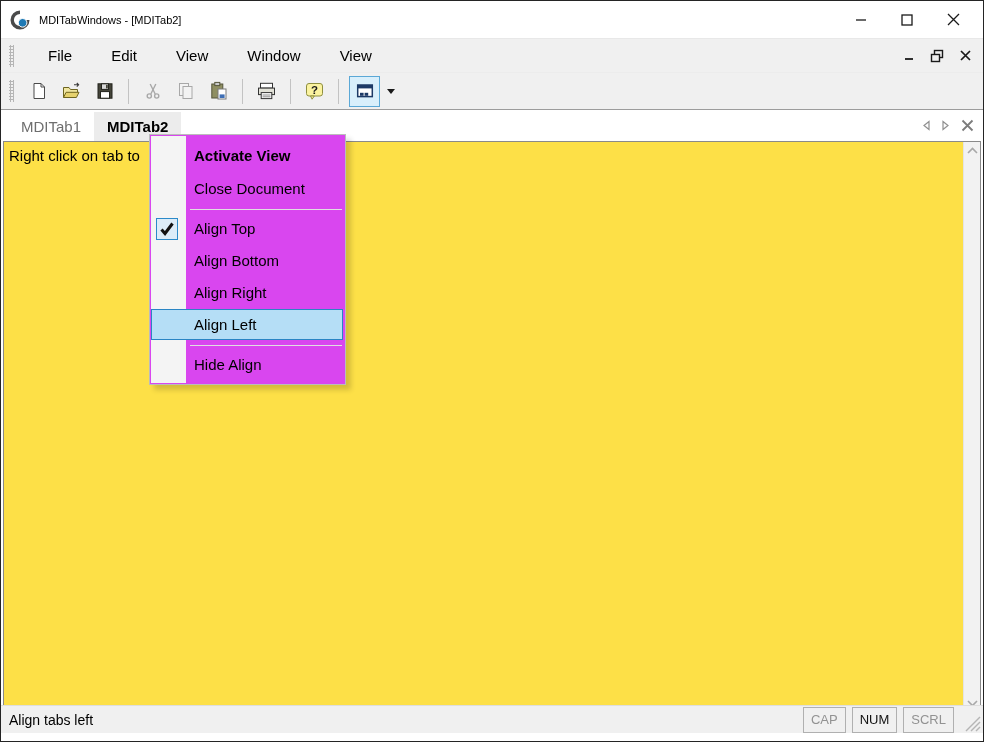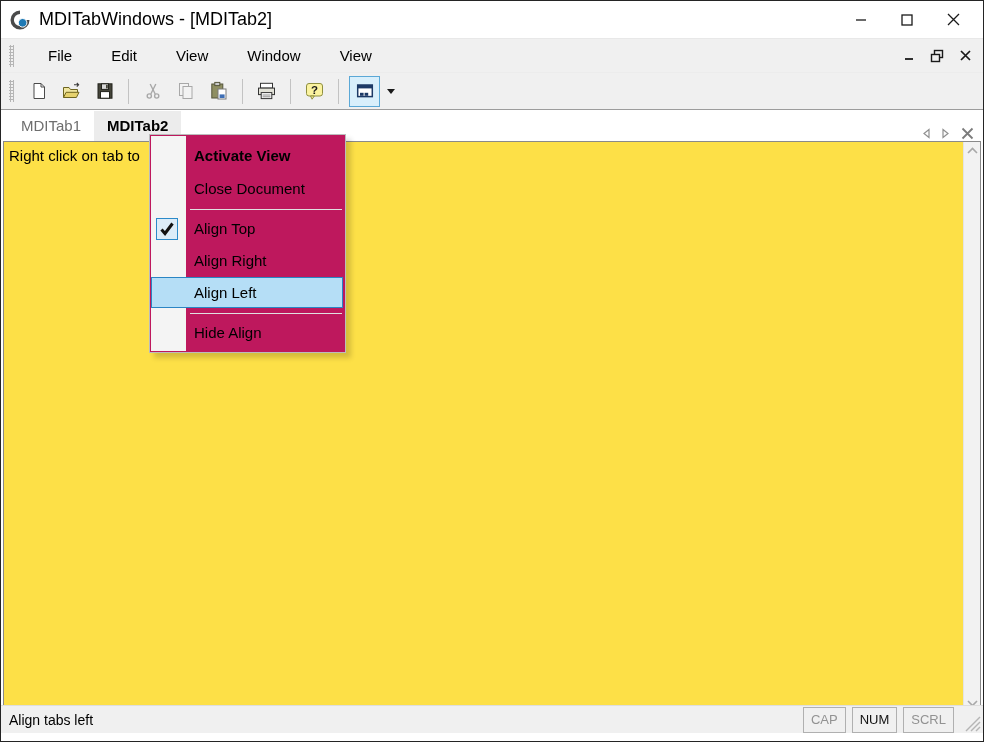--- a/index.html
+++ b/index.html
@@ -6,21 +6,21 @@
   *{box-sizing:border-box;}
   .window{
     position:relative;width:984px;height:742px;background:#fff;
     border:1px solid #242424;font-family:"Liberation Sans",sans-serif;
     color:#111;overflow:hidden;
   }
   
   .titlebar{position:absolute;top:0;left:0;width:100%;height:38px;background:#fff;
     display:flex;align-items:center;border-bottom:1px solid #e8e8e8;}
   .app-icon{width:20px;height:20px;margin-left:9px;flex:0 0 auto;}
-  .title-text{margin-left:9px;font-size:18px;color:#000;white-space:nowrap;text-align:center;}
+  .title-text{margin-left:9px;font-size:11px;color:#000;white-space:nowrap;text-align:center;}
   .win-controls{margin-left:auto;display:flex;height:100%;}
   .wbtn{width:46px;height:100%;display:flex;align-items:center;justify-content:center;}
   .wbtn:last-child{margin-right:7px;}
   
   .menubar{position:absolute;top:38px;left:0;width:100%;height:34px;background:#f0f0f0;
     display:flex;align-items:center;border-bottom:1px solid #ececec;gap:13px;}
   .gripper{width:5px;height:22px;margin-left:8px;margin-right:8px;
     background-image:radial-gradient(#b5b5b5 1px,transparent 1.1px);
     background-size:3px 3px;}
   .menu-item{font-size:15px;padding:0 13px;line-height:33px;color:#000;cursor:default;}
@@ -29,21 +29,21 @@
   
   .toolbar{position:absolute;top:72px;left:0;width:100%;height:37px;background:#f0f0f0;
     display:flex;align-items:center;border-bottom:1px solid #9c9c9c;}
   .tbtn{width:27px;height:27px;display:flex;align-items:center;justify-content:center;margin:0 3px;}
   .tsep{width:1px;height:25px;background:#c3c3c3;margin:0 7px;}
   .tbtn.selected{width:31px;height:31px;background:#d9effb;border:1px solid #5ba8d6;}
   .dd-arrow{width:0;height:0;border-left:4px solid transparent;border-right:4px solid transparent;
     border-top:5px solid #1a1a1a;margin-left:4px;}
   
   .tabbar{position:absolute;top:109px;left:0;width:100%;height:31px;background:#fff;
-    display:flex;align-items:flex-end;}
+    display:flex;align-items:center;}
   .tab{font-size:15px;line-height:30px;padding:0 13px;color:#6e6e6e;margin-top:2px;}
   .tab.first{margin-left:7px;}
   .tab.active{color:#000;font-weight:bold;background:#ececec;}
   .tab-controls{margin-left:auto;display:flex;align-items:center;gap:6px;margin-right:8px;}
   
   .docarea{position:absolute;top:140px;left:2px;right:2px;bottom:28px;background:#fde047;
     border:1px solid #8a8a8a;}
   .doc-text{font-size:15px;padding:5px 0 0 5px;color:#000;white-space:nowrap;}
   .scrollbar{position:absolute;top:0;right:0;bottom:0;width:17px;background:#f2f2f2;
     border-left:1px solid #e4e4e4;display:flex;flex-direction:column;justify-content:space-between;
@@ -51,21 +51,21 @@
   
   .statusbar{position:absolute;left:0;bottom:8px;width:100%;height:28px;background:#f0f0f0;
     border-top:1px solid #dedede;display:flex;align-items:center;font-size:14px;text-align:center;}
   .status-msg{margin-left:8px;color:#000;}
   .status-panes{margin-left:auto;display:flex;gap:6px;align-items:center;}
   .pane{height:20px;border:1px solid #b0b0b0;font-size:13px;display:flex;align-items:center;
     justify-content:center;padding:12px 7px;color:#929292;background:#f0f0f0;}
   .pane.active{color:#111;}
   .grip{width:20px;height:24px;margin-left:3px;align-self:flex-end;}
   
-  .context-menu{position:absolute;left:148px;top:133px;width:197px;background:#be185d;
+  .context-menu{position:absolute;left:148px;top:133px;width:197px;background:#d946ef;
     border:1px solid #bcbcbc;box-shadow:5px 5px 5px rgba(0,0,0,0.16);z-index:20;padding:4px 0 3px 0;}
   .cm-gutter{position:absolute;left:1px;top:1px;bottom:1px;width:35px;background:#f4f4f4;}
   .cm-item{position:relative;height:32px;line-height:32px;font-size:15px;color:#000;}
   .cm-item .lbl{position:relative;margin-left:44px;z-index:2;}
   .cm-item.bold{height:34px;line-height:34px;font-weight:bold;}
   .cm-item.highlighted .hl{position:absolute;left:1px;right:2px;top:0;bottom:1px;
     background:#b5def6;border:1px solid #2a85c4;z-index:1;}
   .cm-sep{height:8px;position:relative;}
   .cm-sep::after{content:"";position:absolute;left:40px;right:3px;top:50%;border-top:1px solid #e0e0e0;}
   .cm-check{position:absolute;left:6px;top:5px;width:22px;height:22px;background:#dcecf8;
@@ -257,20 +257,23 @@
     <div class="cm-sep"></div>
     <div class="cm-item">
       <span class="cm-check">
         <svg width="16" height="16" viewBox="0 0 16 16">
           <path d="M2.5 8.5 L6 12.5 L13.5 2.5" fill="none" stroke="#111111" stroke-width="3"></path>
         </svg>
       </span>
       <span class="lbl">Align Top</span>
     </div>
     <div class="cm-item">
+      <span class="lbl">Align Bottom</span>
+    </div>
+    <div class="cm-item">
       <span class="lbl">Align Right</span>
     </div>
     <div class="cm-item highlighted">
       <span class="hl"></span>
       <span class="lbl">Align Left</span>
     </div>
     <div class="cm-sep"></div>
     <div class="cm-item">
       <span class="lbl">Hide Align</span>
     </div>

